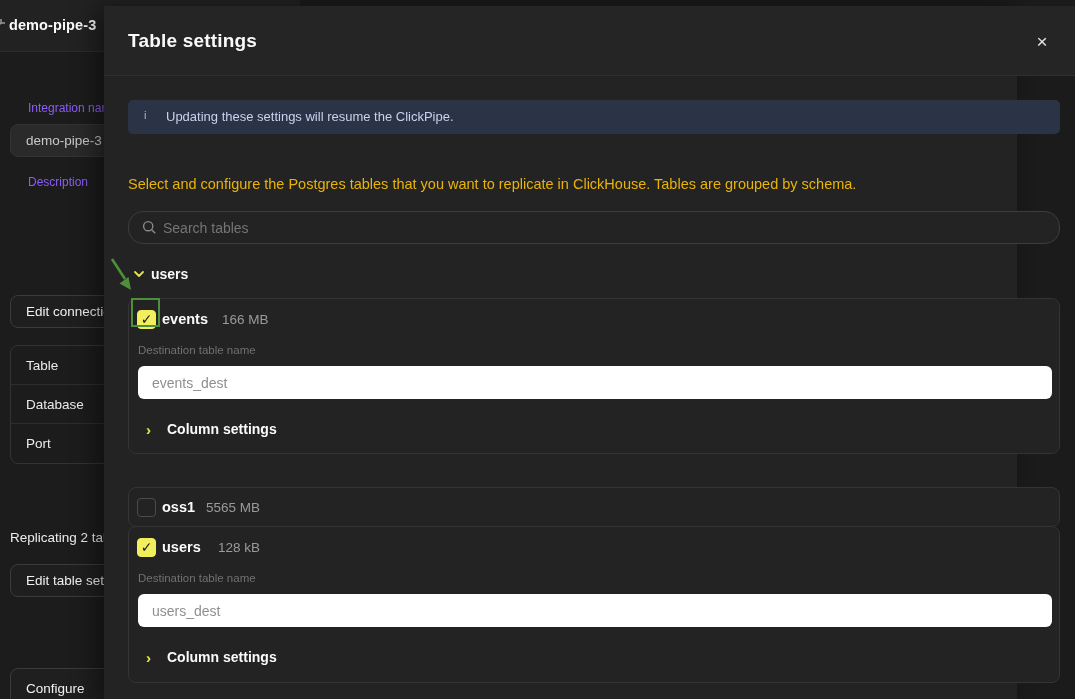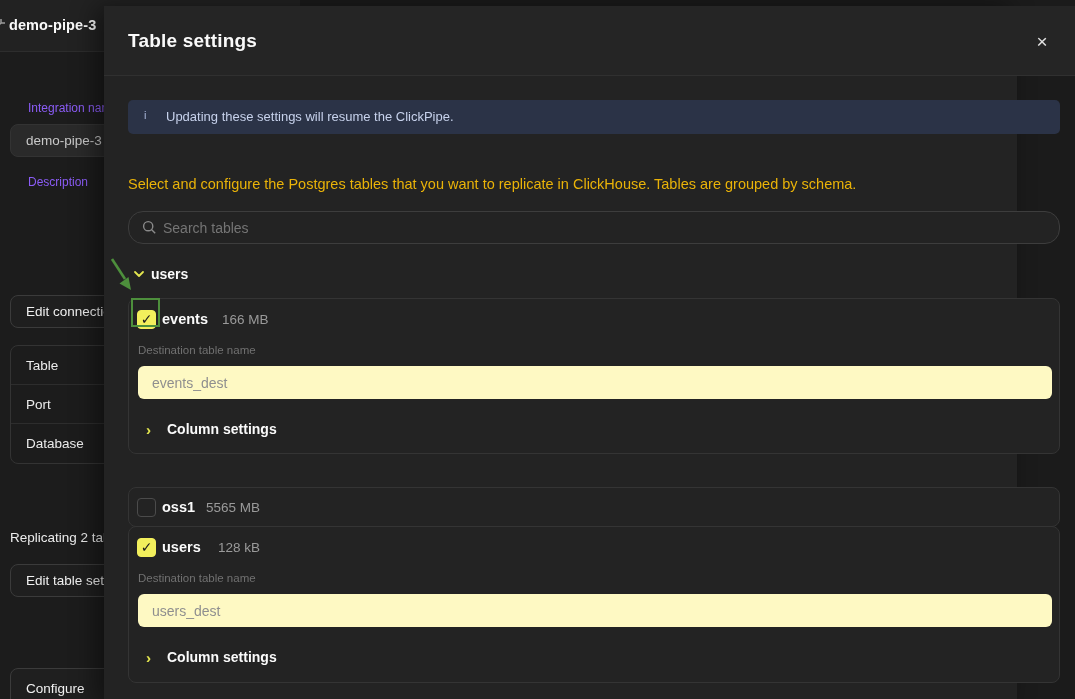--- a/index.html
+++ b/index.html
@@ -54,21 +54,21 @@
   #card-oss1 .checkbox { top:10px; }
 
   .tname { position:absolute; left:33px; top:12px; font-size:14.5px; font-weight:bold; color:#fafafa; white-space:nowrap;text-align:right; }
   .tsize { position:absolute; top:13px; font-size:13.5px; color:#9a9a9a; white-space:nowrap; }
   #card-events .tsize { left:93px; }
   #card-oss1 .tsize { left:77px; top:12px; }
   #card-oss1 .tname { top:11px; }
   #card-users .tsize { left:89px; }
 
   .dest-label { position:absolute; left:9px; top:45px; font-size:11.5px; color:#717171; font-weight:500; }
-  .dest-input { position:absolute; left:9px; top:67px; width:914px; height:33px; background:#fef9c3; border:none; border-radius:6px; color:#8f8f8f; font-size:14px; padding:0 14px; font-family:inherit; outline:none; }
+  .dest-input { position:absolute; left:9px; top:67px; width:914px; height:33px; background:#ffffff; border:none; border-radius:6px; color:#8f8f8f; font-size:14px; padding:0 14px; font-family:inherit; outline:none; }
   .colset-row { position:absolute; left:17px; top:121px; height:20px; cursor:pointer; }
   .colset-chevron { position:absolute; left:0; top:0; color:#e3e64f; font-size:15px; font-weight:bold; line-height:20px; }
   .colset-label { position:absolute; left:21px; top:1px; font-size:14px; font-weight:bold; color:#fafafa; white-space:nowrap; }
 
   
   #annot-box { position:absolute; left:131px; top:298px; width:29px; height:29px; border:2px solid #4d8f3c; z-index:3; pointer-events:none; }
   #annot-arrow { position:absolute; left:106px; top:254px; z-index:3; pointer-events:none; }
 </style>
 </head>
 <body>
@@ -87,22 +87,22 @@
 
     <div class="side-label" style="top:101px;">Integration name</div>
     <input class="side-input" style="top: 124px;" readonly="" value="demo-pipe-3">
 
     <div class="side-label" style="top:175px;">Description</div>
 
     <button class="side-btn" style="top:295px;">Edit connection</button>
 
     <div id="conn-table">
       <div class="conn-row">Table</div>
+      <div class="conn-row">Database</div>
       <div class="conn-row">Port</div>
-      <div class="conn-row">Database</div>
     </div>
 
     <div class="side-text" style="top:530px;">Replicating 2 tables</div>
     <button class="side-btn" style="top:564px;">Edit table settings</button>
     <button class="side-btn" style="top:668px; height:40px;">Configure</button>
   </div>
 
   <div id="modal">
     <div id="modal-header">
       <div id="modal-title">Table settings</div>

